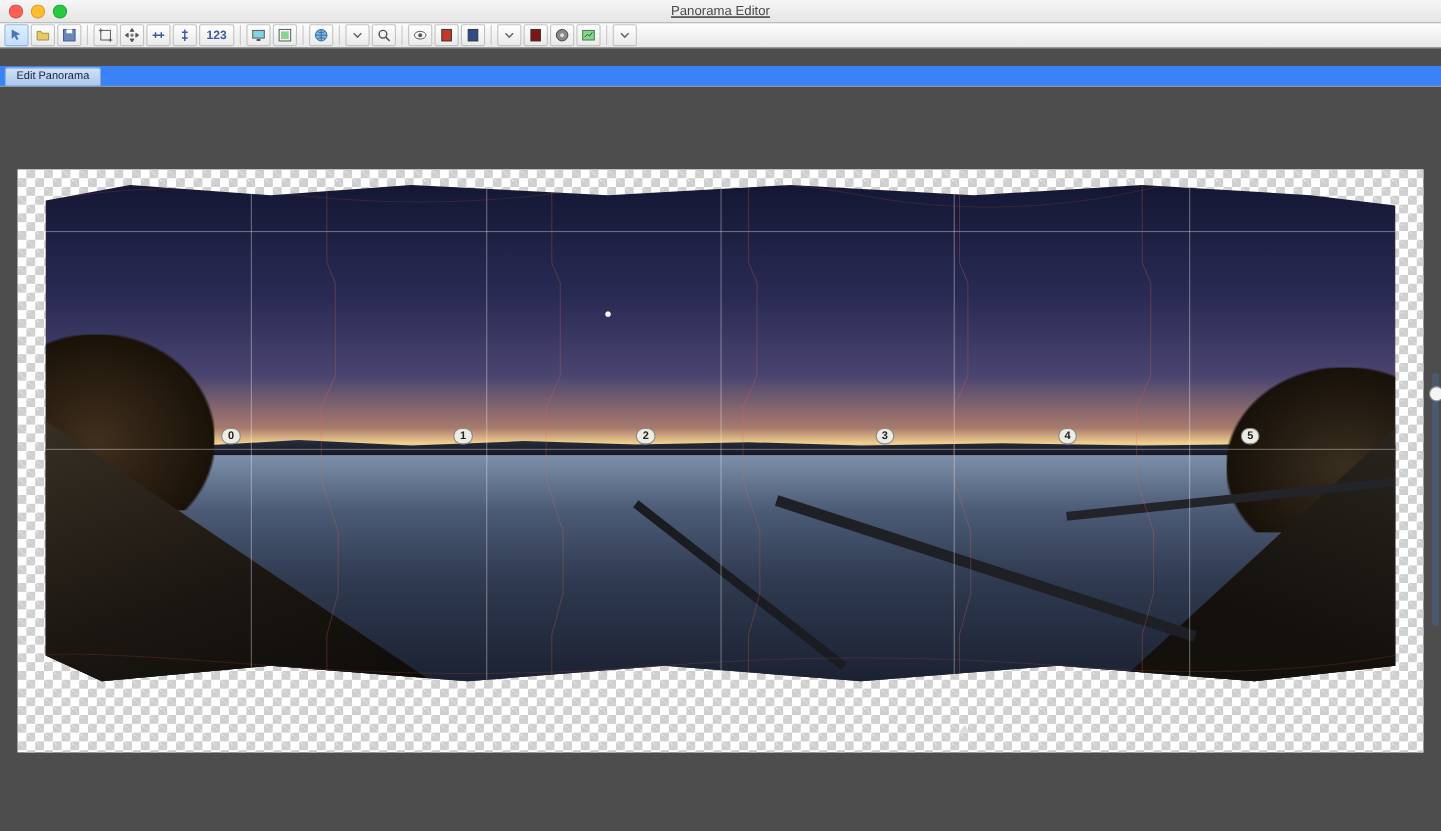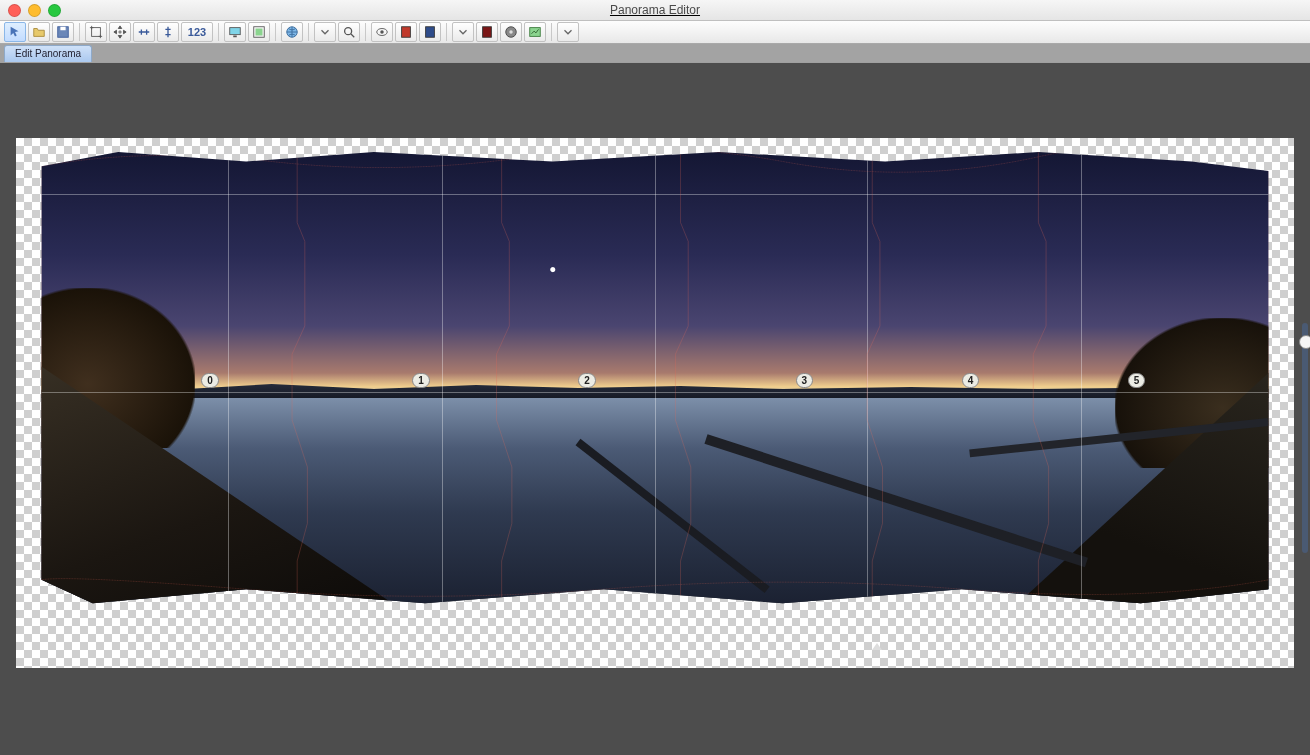--- a/index.html
+++ b/index.html
@@ -12,21 +12,21 @@
   .tl.max{background:#28c840;}
   .title{text-align:center;color:#4a4a4a;line-height:20px;font-size:12px;}
   
   .toolbar{height:22px;background:linear-gradient(#fdfdfd,#e8e8e8);border-bottom:1px solid #a9a9a9;display:flex;align-items:center;padding:0 4px;gap:2px;}
   .tbtn{width:20px;height:18px;border:1px solid #c2c2c2;border-radius:2px;background:linear-gradient(#ffffff,#eaeaea);display:flex;align-items:center;justify-content:center;color:#555;font-size:11px;cursor:pointer;text-align:right;}
   .tbtn.active{background:linear-gradient(#dfefff,#c3dcff);border-color:#8bb7e8;}
   .tsep{width:1px;height:18px;background:#c8c8c8;margin:0 3px;}
   .tbtn.num{width:30px;font-weight:bold;color:#3a5a9a;font-size:11px;}
   .tbtn svg{width:14px;height:14px;}
   
-  .tabstrip{height:18px;background:#a3a3a3;border-bottom:1px solid #a0a0a0;display:flex;align-items:flex-end;}
+  .tabstrip{height:18px;background:#3b82f6;border-bottom:1px solid #a0a0a0;display:flex;align-items:flex-end;margin-top:16px;}
   .tab{height:16px;padding:0 10px;font-size:10px;line-height:16px;color:#223;border:1px solid #8ea9c9;border-bottom:none;border-radius:3px 3px 0 0;background:linear-gradient(#cfe1f8,#aac8ef);margin-left:4px;cursor:pointer;}
   
   .workspace{position:relative;width:100%;height:695px;background:#4d4d4d;}
   .canvas-area{position:absolute;left:16px;right:16px;top:75px;height:530px; background-color:#fff; background-image:linear-gradient(45deg,#cfcfcf 25%,transparent 25%,transparent 75%,#cfcfcf 75%),linear-gradient(45deg,#cfcfcf 25%,transparent 25%,transparent 75%,#cfcfcf 75%); background-size:16px 16px; background-position:0 0,8px 8px;}
   .pano{position:absolute;left:0;right:0;top:0;height:470px; 
     background:
       radial-gradient(circle at 42% 28%, #ffffff 0px, #ffffff 2px, transparent 3px), 
       linear-gradient(to bottom, #11142f 0%, #2a2b55 25%, #4a4570 40%, #a87a6d 50%, #f2d18f 53%, #7e91ab 55%, #42506d 65%, #2b3347 80%, #171a23 100%);
     clip-path: polygon(2% 6%, 8% 3%, 18% 5%, 28% 3%, 42% 5%, 55% 3%, 68% 5%, 80% 3%, 92% 5%, 98% 7%, 98% 96%, 88% 99%, 74% 96%, 60% 99%, 46% 96%, 32% 99%, 18% 96%, 6% 99%, 2% 94%);
     overflow:hidden;

